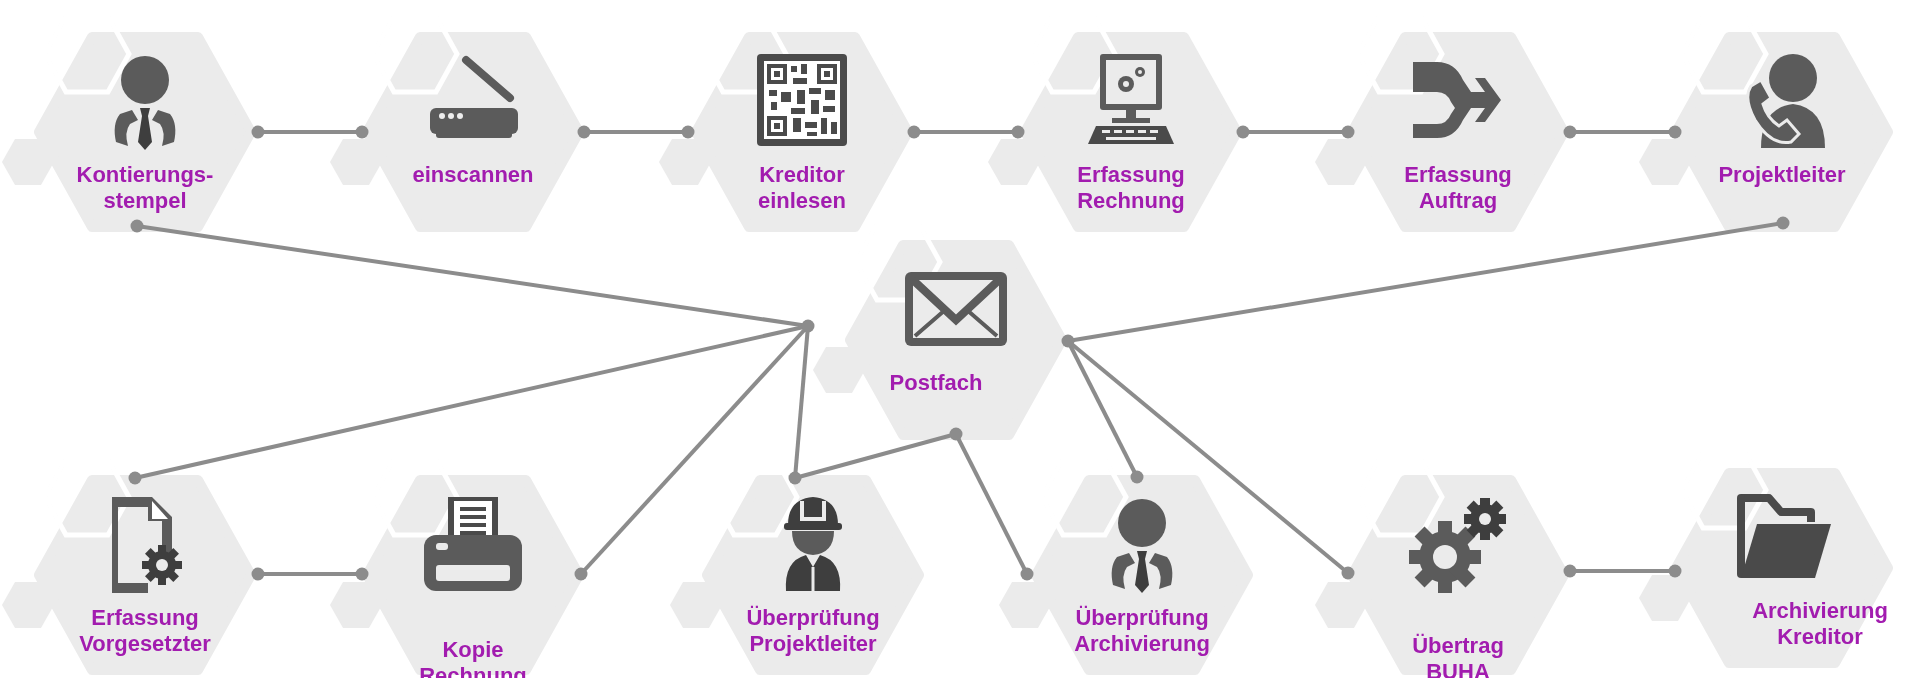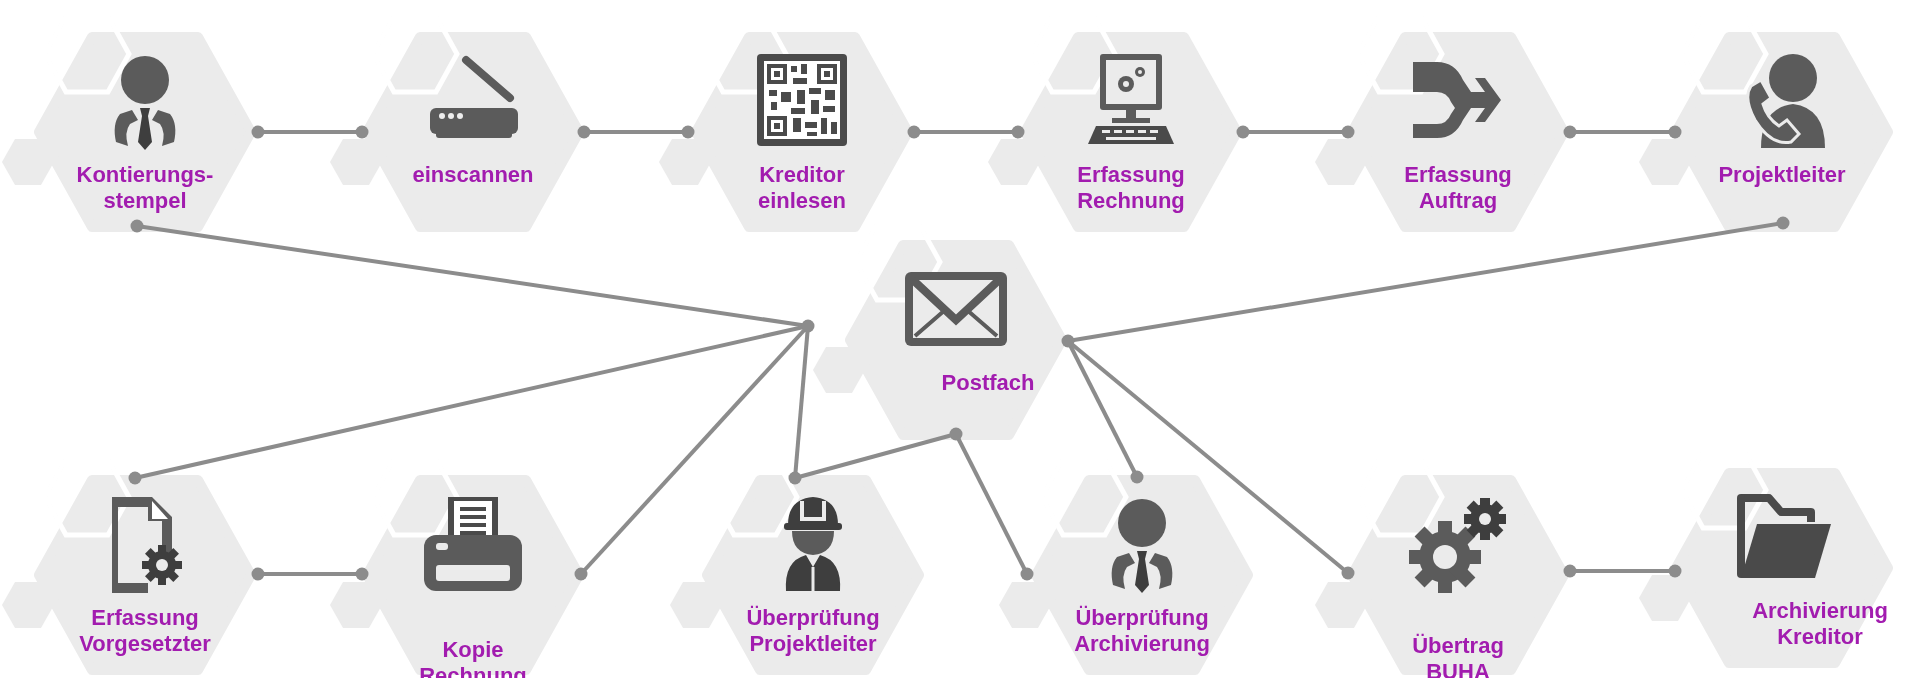--- a/index.html
+++ b/index.html
@@ -353,17 +353,17 @@
     </div>
     <div>
       <div class="icon-wrap" style="left: 901px; top: 262px;">
   <svg viewBox="0 0 110 100">
           <rect x="4" y="10" width="102" height="74" rx="6" fill="#5b5b5b"></rect>
           <rect x="12" y="18" width="86" height="58" fill="#ebebeb"></rect>
           <path d="M12 18 l43 40 l43 -40" fill="none" stroke="#5b5b5b" stroke-width="8"></path>
           <path d="M14 74 l30 -26 M96 74 l-30 -26" stroke="#5b5b5b" stroke-width="4"></path>
         </svg>
 </div>
-      <div class="node-label" style="left: 888px; top: 370px;">
+      <div class="node-label" style="left: 836px; top: 370px;">
         <span>Postfach</span>
       </div>
     </div>
   </div>
 
 </body></html>

